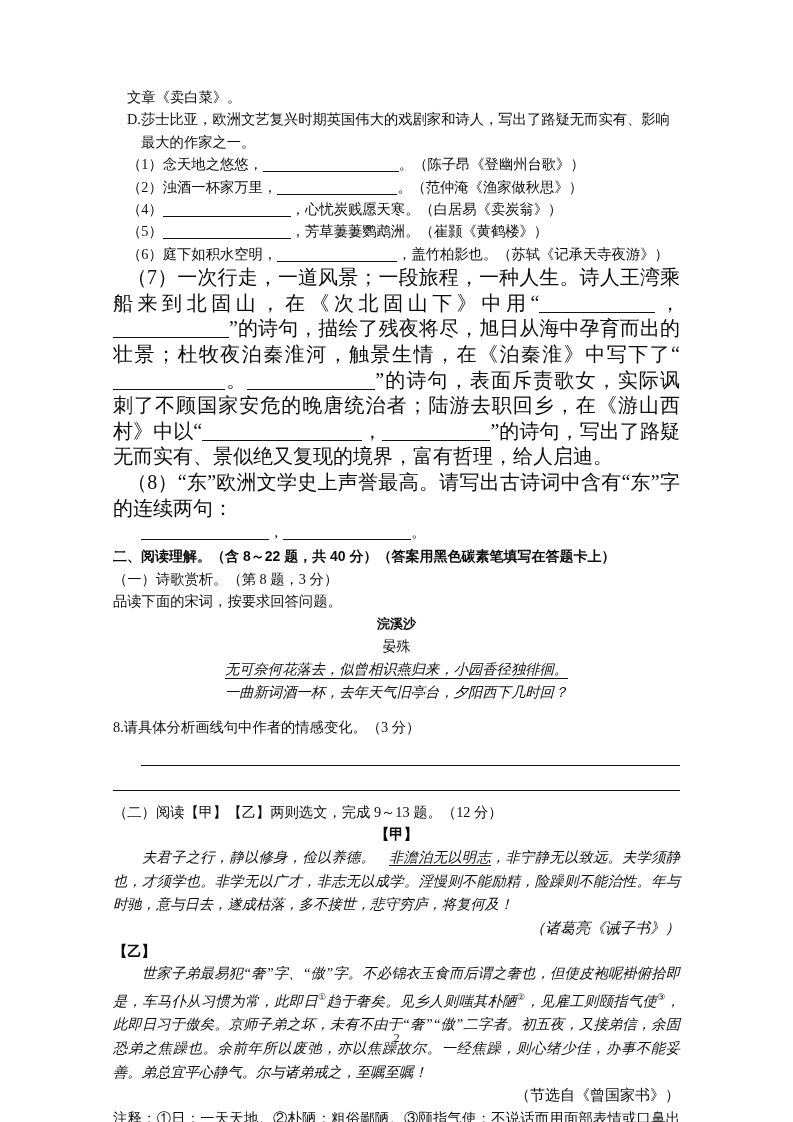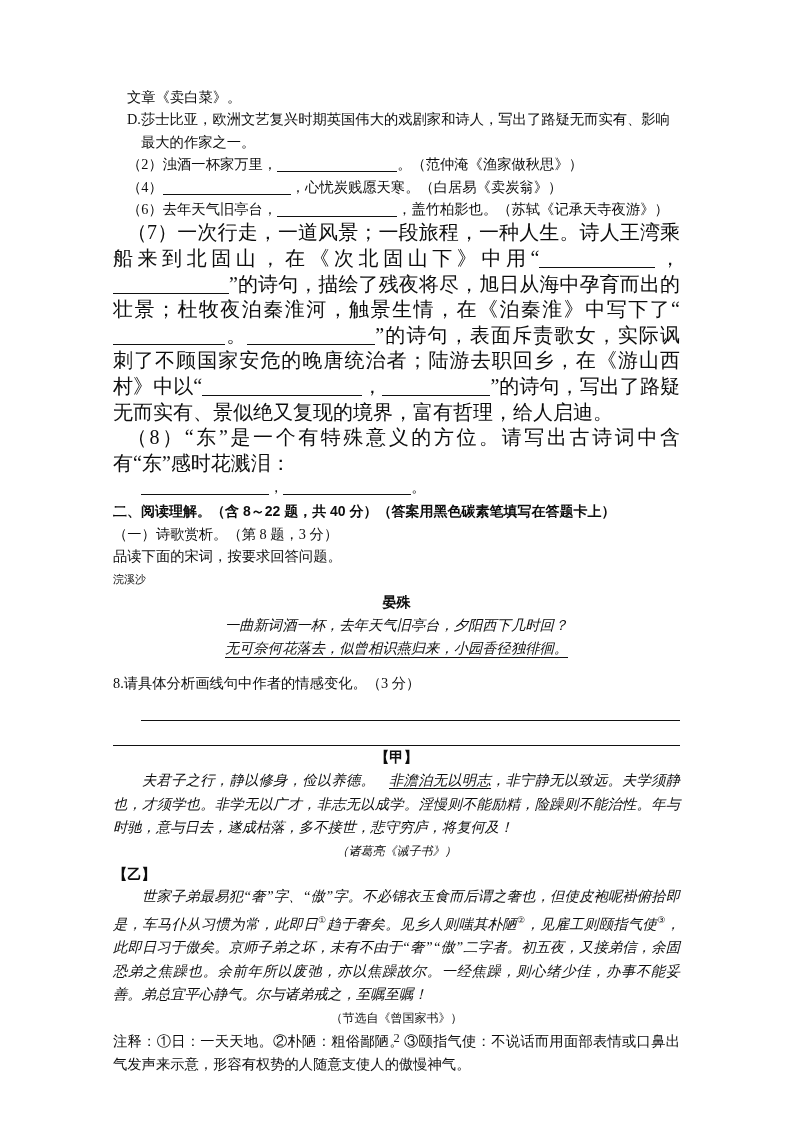--- a/index.html
+++ b/index.html
@@ -78,31 +78,30 @@
   .sec-head {
     font-size: 14px;
     line-height: 24px;
     font-weight: bold;
     white-space: nowrap;
     font-family: "Liberation Sans", "DejaVu Sans", sans-serif;
   }
 
   
   .poem-title {
-    text-align: left;
-    font-weight: normal;
-    font-size: 11px;
+    text-align: center;
+    font-weight: bold;
+    font-size: 13px;
     line-height: 23px;
     font-family: "Liberation Sans", "DejaVu Sans", sans-serif;
   }
   .poem-author {
     text-align: center;
     font-size: 14.3px;
     line-height: 23px;
-    font-weight: bold;
   }
   .poem-line {
     text-align: center;
     font-size: 14.3px;
     line-height: 23px;
     font-family: "Liberation Serif", "DejaVu Serif", serif;
     font-style: italic;
   }
   .poem-line.marked span.mk {
     border-bottom: 1.1px solid #111;
@@ -110,22 +109,22 @@
   }
 
   .centered {
     text-align: center;
     font-size: 14.3px;
     line-height: 23px;
     font-weight: bold;
     font-family: "Liberation Sans", "DejaVu Sans", sans-serif;
   }
   .right {
-    text-align: center;
-    font-size: 12px;
+    text-align: right;
+    font-size: 15px;
     line-height: 23px;
   }
 
   
   .ans-line {
     border-bottom: 1.1px solid #111;
     height: 0;
   }
   .ans-line.a1 { margin: 26px 0 0 28px; width: 539px; }
   .ans-line.a2 { margin: 24px 0 0 0px;  width: 567px; }
@@ -165,55 +164,62 @@
 
 <div class="page">
   <div class="body-col">
 
     <div class="ln ind1">文章《卖白菜》。</div>
     <div class="ln ind1">D.莎士比亚，欧洲文艺复兴时期英国伟大的戏剧家和诗人，写出了路疑无而实有、影响</div>
     <div class="ln ind2">最大的作家之一。</div>
 
 
     <div class="ln indq">
+      <span>（1）</span><span>念天地之悠悠，</span><span class="blank b-136"></span><span>。（陈子昂《登幽州台歌》）</span>
+    </div>
+    <div class="ln indq">
       <span>（2）</span><span>浊酒一杯家万里，</span><span class="blank b-120"></span><span>。（范仲淹《渔家做秋思》）</span>
     </div>
     <div class="ln indq">
       <span>（4）</span><span class="blank b-128"></span><span>，心忧炭贱愿天寒。（白居易《卖炭翁》）</span>
     </div>
     <div class="ln indq">
-      <span>（6）</span><span>去年天气旧亭台，</span><span class="blank b-120"></span><span>，盖竹柏影也。（苏轼《记承天寺夜游》）</span>
+      <span>（5）</span><span class="blank b-128"></span><span>，芳草萋萋鹦鹉洲。（崔颢《黄鹤楼》）</span>
+    </div>
+    <div class="ln indq">
+      <span>（6）</span><span>庭下如积水空明，</span><span class="blank b-120"></span><span>，盖竹柏影也。（苏轼《记承天寺夜游》）</span>
     </div>
 
     <div class="q7-flow">
       <span>（7）</span><span>一次行走，一道风景；一段旅程，一种人生。诗人王湾乘船来到北固山，在《次北固山下》中用“</span><span class="blank b-116"></span><span>，</span><span class="blank b-116"></span><span>”的诗句，描绘了残夜将尽，旭日从海中孕育而出的壮景；杜牧夜泊秦淮河，触景生情，在《泊秦淮》中写下了“</span><span class="blank b-112"></span><span>。</span><span class="blank b-128"></span><span>”的诗句，表面斥责歌女，实际讽刺了不顾国家安危的晚唐统治者；陆游去职回乡，在《游山西村》中以“</span><span class="blank b-160"></span><span>，</span><span class="blank b-108"></span><span>”的诗句，写出了路疑无而实有、景似绝又复现的境界，富有哲理，给人启迪。</span>
     </div>
 
     <div class="q7-flow">
-      <span>（8）</span><span>“东”是一个有特殊意义的方位。请写出古诗词中含有“东”感时花溅泪：</span>
+      <span>（8）</span><span>“东”欧洲文学史上声誉最高。请写出古诗词中含有“东”字的连续两句：</span>
     </div>
     <div class="ln" style="padding-left:28px;">
       <span class="blank b-128"></span><span>，</span><span class="blank b-128"></span><span>。</span>
     </div>
 
     <div class="sec-head">二、阅读理解。（含 8～22 题，共 40 分）（答案用黑色碳素笔填写在答题卡上）</div>
 
     <div class="ln">（一）诗歌赏析。（第 8 题，3 分）</div>
     <div class="ln">品读下面的宋词，按要求回答问题。</div>
 
     <div class="poem-title">浣溪沙</div>
     <div class="poem-author">晏殊</div>
+    <div class="poem-line marked"><span class="mk">无可奈何花落去，似曾相识燕归来，小园香径独徘徊。</span></div>
     <div class="poem-line">一曲新词酒一杯，去年天气旧亭台，夕阳西下几时回？</div>
-    <div class="poem-line marked"><span class="mk">无可奈何花落去，似曾相识燕归来，小园香径独徘徊。</span></div>
 
     <div class="ln" style="margin-top:12px;">8.请具体分析画线句中作者的情感变化。（3 分）</div>
 
     <div class="ans-line a1"></div>
     <div class="ans-line a2"></div>
 
+    <div class="ln" style="margin-top:10px;">（二）阅读【甲】【乙】两则选文，完成 9～13 题。（12 分）</div>
 
     <div class="centered">【甲】</div>
     <div class="para classic"><span>夫君子之行，静以修身，俭以养德。</span><u>非澹泊无以明志</u><span>，非宁静无以致远。夫学须静也，才须学也。非学无以广才，非志无以成学。淫慢则不能励精，险躁则不能治性。年与时驰，意与日去，遂成枯落，多不接世，悲守穷庐，将复何及！</span></div>
     <div class="right classic">（诸葛亮《诫子书》）</div>
 
     <div class="ln bold">【乙】</div>
     <div class="para classic"><span>世家子弟最易犯“奢”字、“傲”字。不必锦衣玉食而后谓之奢也，但使皮袍呢褂俯拾即是，车马仆从习惯为常，此即日</span><sup class="fn">①</sup><span>趋于奢矣。见乡人则嗤其朴陋</span><sup class="fn">②</sup><span>，见雇工则颐指气使</span><sup class="fn">③</sup><span>，此即日习于傲矣。京师子弟之坏，未有不由于“奢”“傲”二字者。初五夜，又接弟信，余固恐弟之焦躁也。余前年所以废弛，亦以焦躁故尔。一经焦躁，则心绪少佳，办事不能妥善。弟总宜平心静气。尔与诸弟戒之，至嘱至嘱！</span></div>
     <div class="right">（节选自《曾国家书》）</div>
 
     <div class="notes">注释：①日：一天天地。②朴陋：粗俗鄙陋。③颐指气使：不说话而用面部表情或口鼻出气发声来示意，形容有权势的人随意支使人的傲慢神气。</div>

